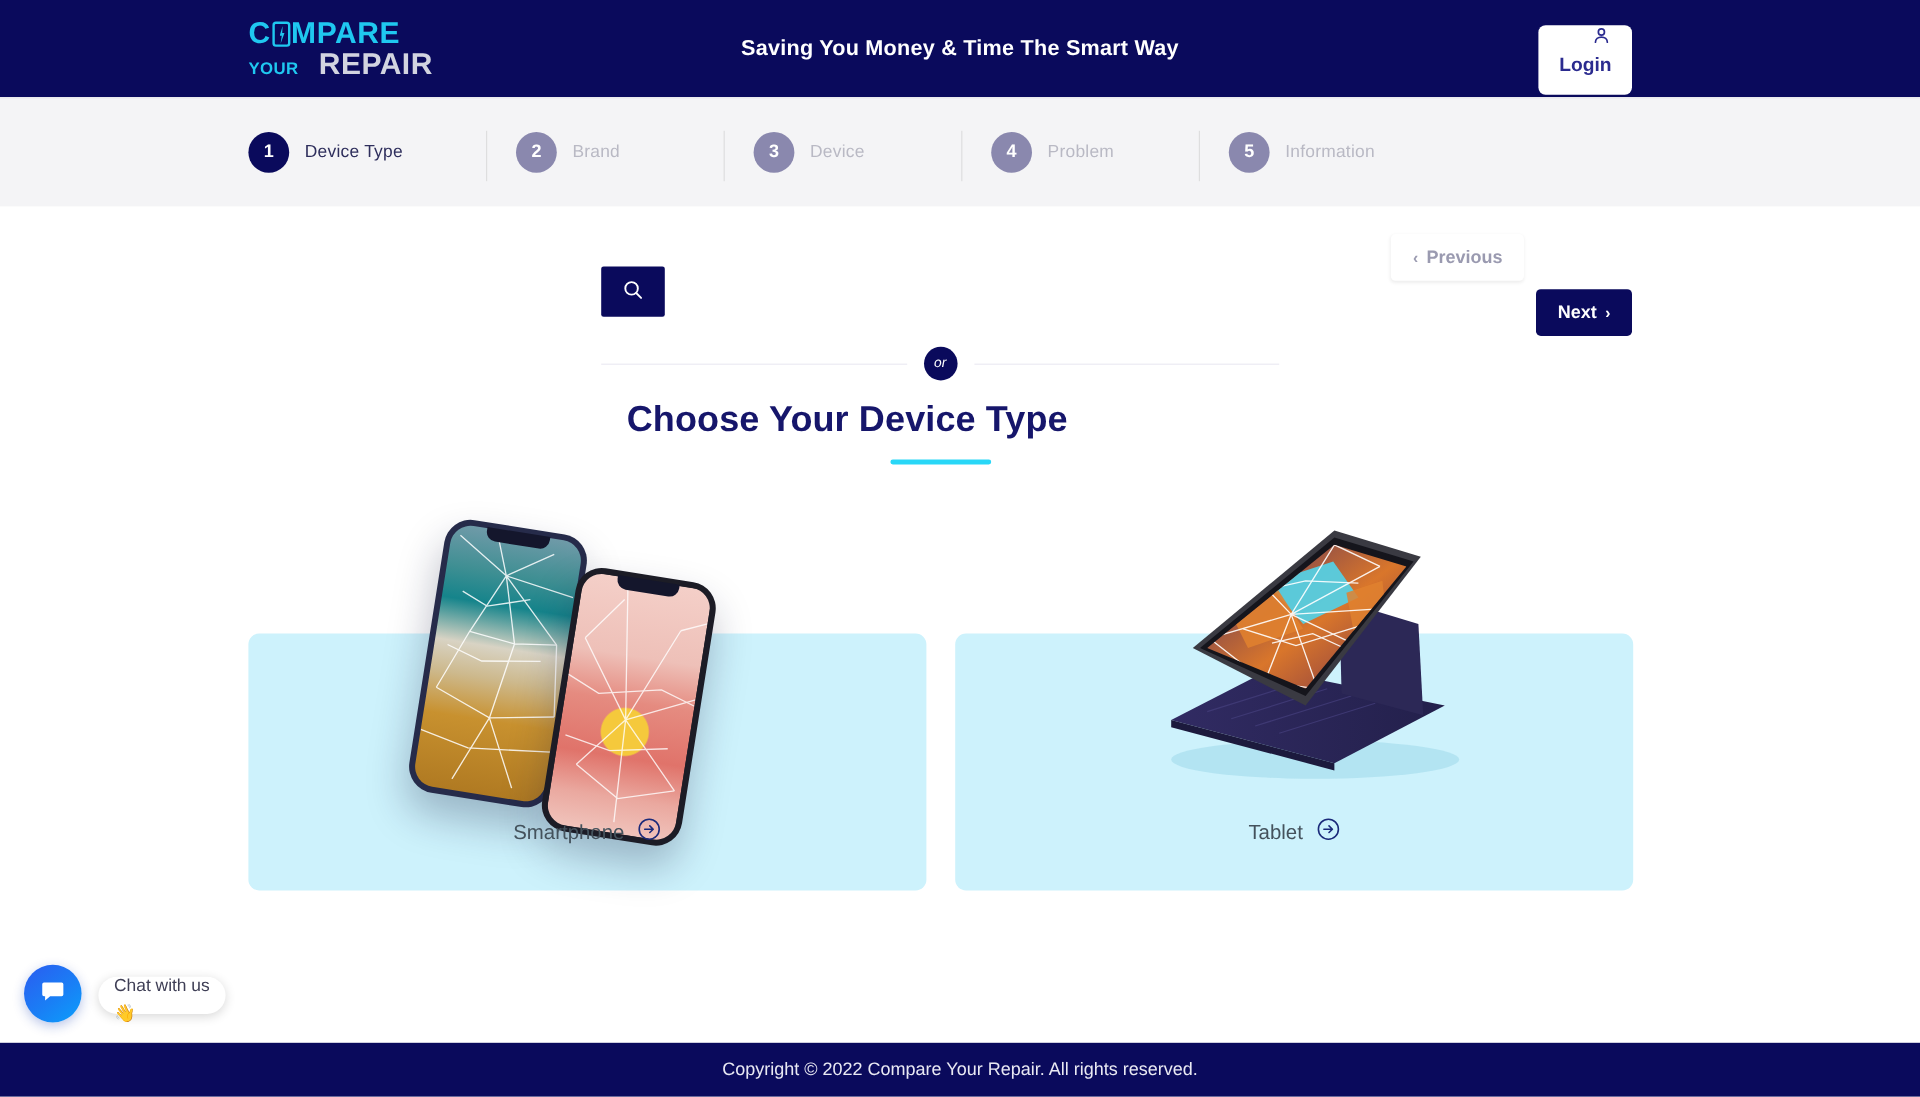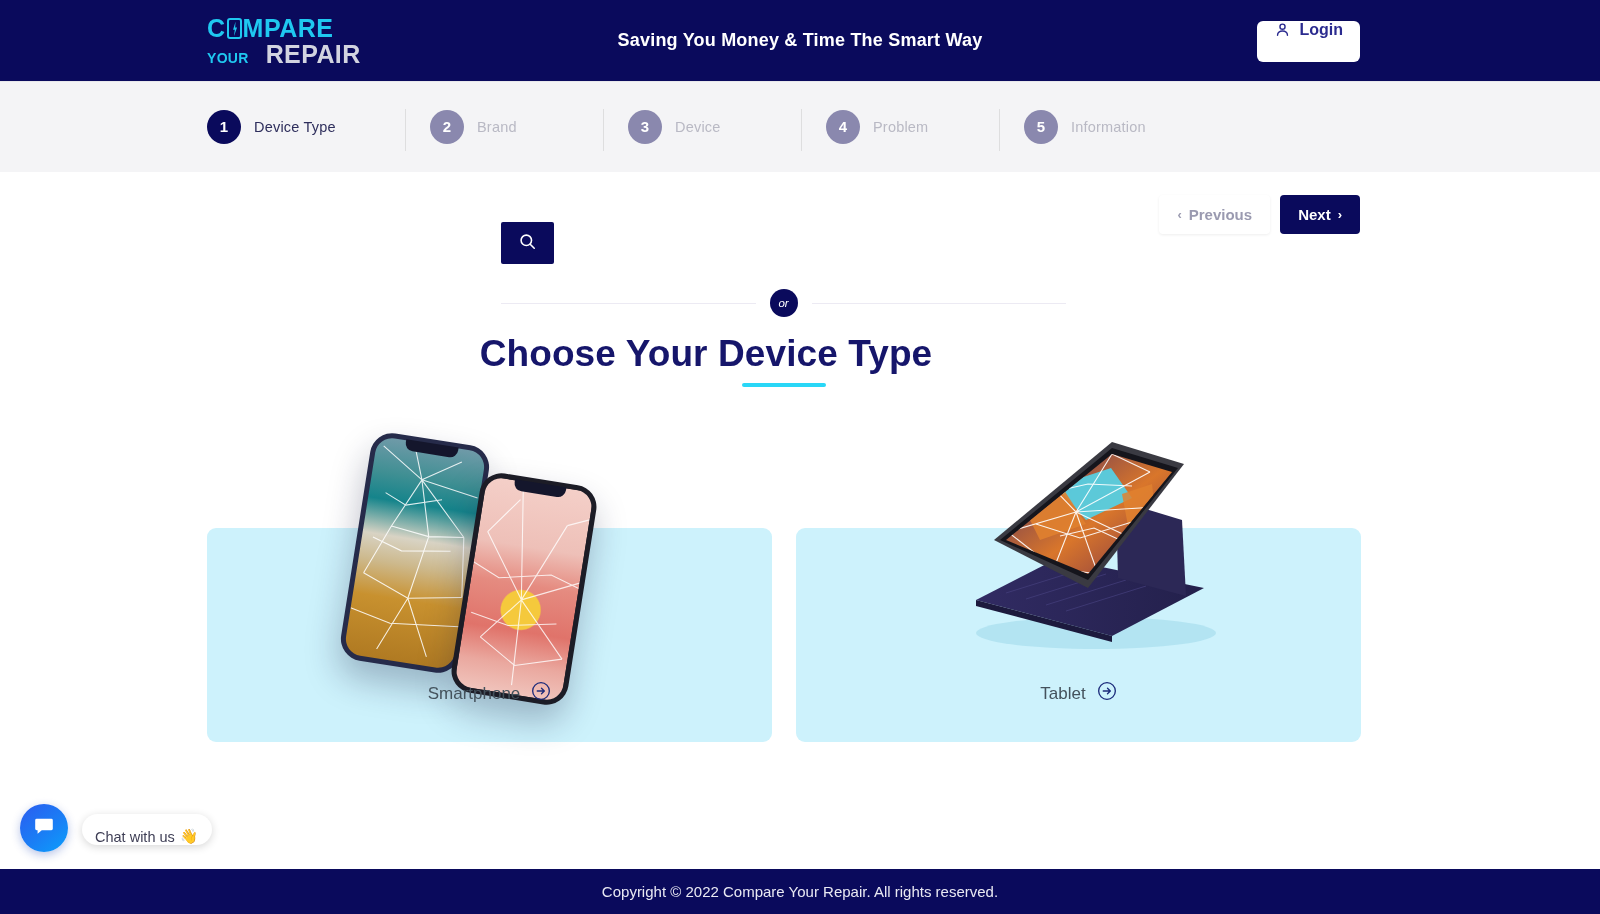--- a/index.html
+++ b/index.html
@@ -51,25 +51,25 @@
     clip-path: polygon(60% 0, 10% 55%, 45% 55%, 25% 100%, 90% 40%, 52% 40%);
   }
   .tagline {
     position: absolute; left: 0; top: 0; width: 1600px; height: 81px;
     display: flex; align-items: center; justify-content: center;
     color: #ffffff; font-size: 18px; font-weight: 600;
     letter-spacing: .2px; pointer-events: none;
   }
   .login-btn {
     position: absolute; right: 240px; top: 21px;
-    height: 41px; padding: 0 17px;
+    height: 58px; padding: 0 17px;
     background: #ffffff; border-radius: 6px;
-    display: flex; align-items: flex-start; gap: 8px;
+    display: flex; align-items: flex-end; gap: 8px;
     color: #2b2b8f; font-size: 16px; font-weight: 600;
-    cursor: pointer; border: none;
+    cursor: pointer; border: none; flex-direction: column;
   }
   .login-btn svg { display:block; }
 
   
   .stepbar {
     position: absolute; top: 81px; left: 0; width: 1600px; height: 91px;
     background: #f4f4f6;
     box-shadow: 0 1px 0 #e8e8ec inset;
   }
   .steps {
@@ -101,21 +101,21 @@
   .navbtns { position: absolute; right: 240px; top: 114px; display: flex; gap: 10px; }
   .btn-prev {
     height: 39px; padding: 0 18px; background:#fff; border:none; border-radius: 4px;
     color:#9a9ab0; font-size: 15px; font-weight: 700;
     display:flex; align-items:center; gap:7px; cursor:pointer;
     box-shadow: 0 1px 3px rgba(0,0,0,.07);
   }
   .btn-next {
     height: 39px; padding: 0 18px; background:#0a0a5c; border:none; border-radius: 4px;
     color:#fff; font-size: 15px; font-weight: 700;
-    display:flex; align-items:center; gap:7px; cursor:pointer;
+    display:flex; align-items:center; gap:7px; cursor:pointer;margin-top:46px;
   }
   .chev { font-size: 13px; line-height:1; }
 
   
   .search-row {
     position:absolute; left: 501px; top: 222px;
     display:flex; align-items: stretch; gap: 14px;
   }
   .search-input {
     width: 498px; height: 42px;
@@ -143,21 +143,21 @@
     background:#0a0a5c; color:#fff;
     font-size: 11.5px; font-weight: 500;
     display:flex; align-items:center; justify-content:center;
     margin: 0 14px; flex: none; font-style: italic;
   }
 
   
   .heading {
     position:absolute; left:0; top: 333px; width: 1412px;
     text-align:center;
-    color:#16166b; font-size: 37px; font-weight: bold; letter-spacing:.1px;
+    color:#16166b; font-size: 30px; font-weight: bold; letter-spacing:.1px;
   }
   .heading-bar {
     position:absolute; left: 742px; top: 383px;
     width: 84px; height: 4px; background: #29d7f7; border-radius: 2px;
   }
 
   
   .cards { position:absolute; left: 207px; top: 528px; width: 1154px; height: 214px; }
   .card {
     position:absolute; top:0; width: 565px; height: 214px;
@@ -212,24 +212,24 @@
     position:absolute; left: 20px; top: 804px;
     width: 48px; height: 48px; border-radius: 50%;
     background: linear-gradient(140deg, #2b5cf0 0%, #1a7ef5 55%, #0b9ffb 100%);
     display:flex; align-items:center; justify-content:center;
     cursor:pointer; box-shadow: 0 3px 10px rgba(20,60,180,.3);
   }
   .chat-pill {
     position:absolute; left: 82px; top: 814px;
     height: 31px; padding: 0 13px;
     background:#fff; border-radius: 16px;
-    display:flex; align-items:flex-end; gap: 6px;
+    display:flex; align-items:flex-start; gap: 6px;
     font-size: 14.5px; color:#3e3e55;
     box-shadow: 0 2px 9px rgba(0,0,0,.16);
-    cursor:pointer; white-space: nowrap;
+    cursor:pointer; white-space: nowrap; flex-direction: column;
   }
 
   
   .footer {
     position:absolute; left:0; bottom:0; width:1600px; height: 45px;
     background:#0a0a5c;
     display:flex; align-items:center; justify-content:center;
     color:#e9e9f3; font-size: 15px;
   }
 </style>

